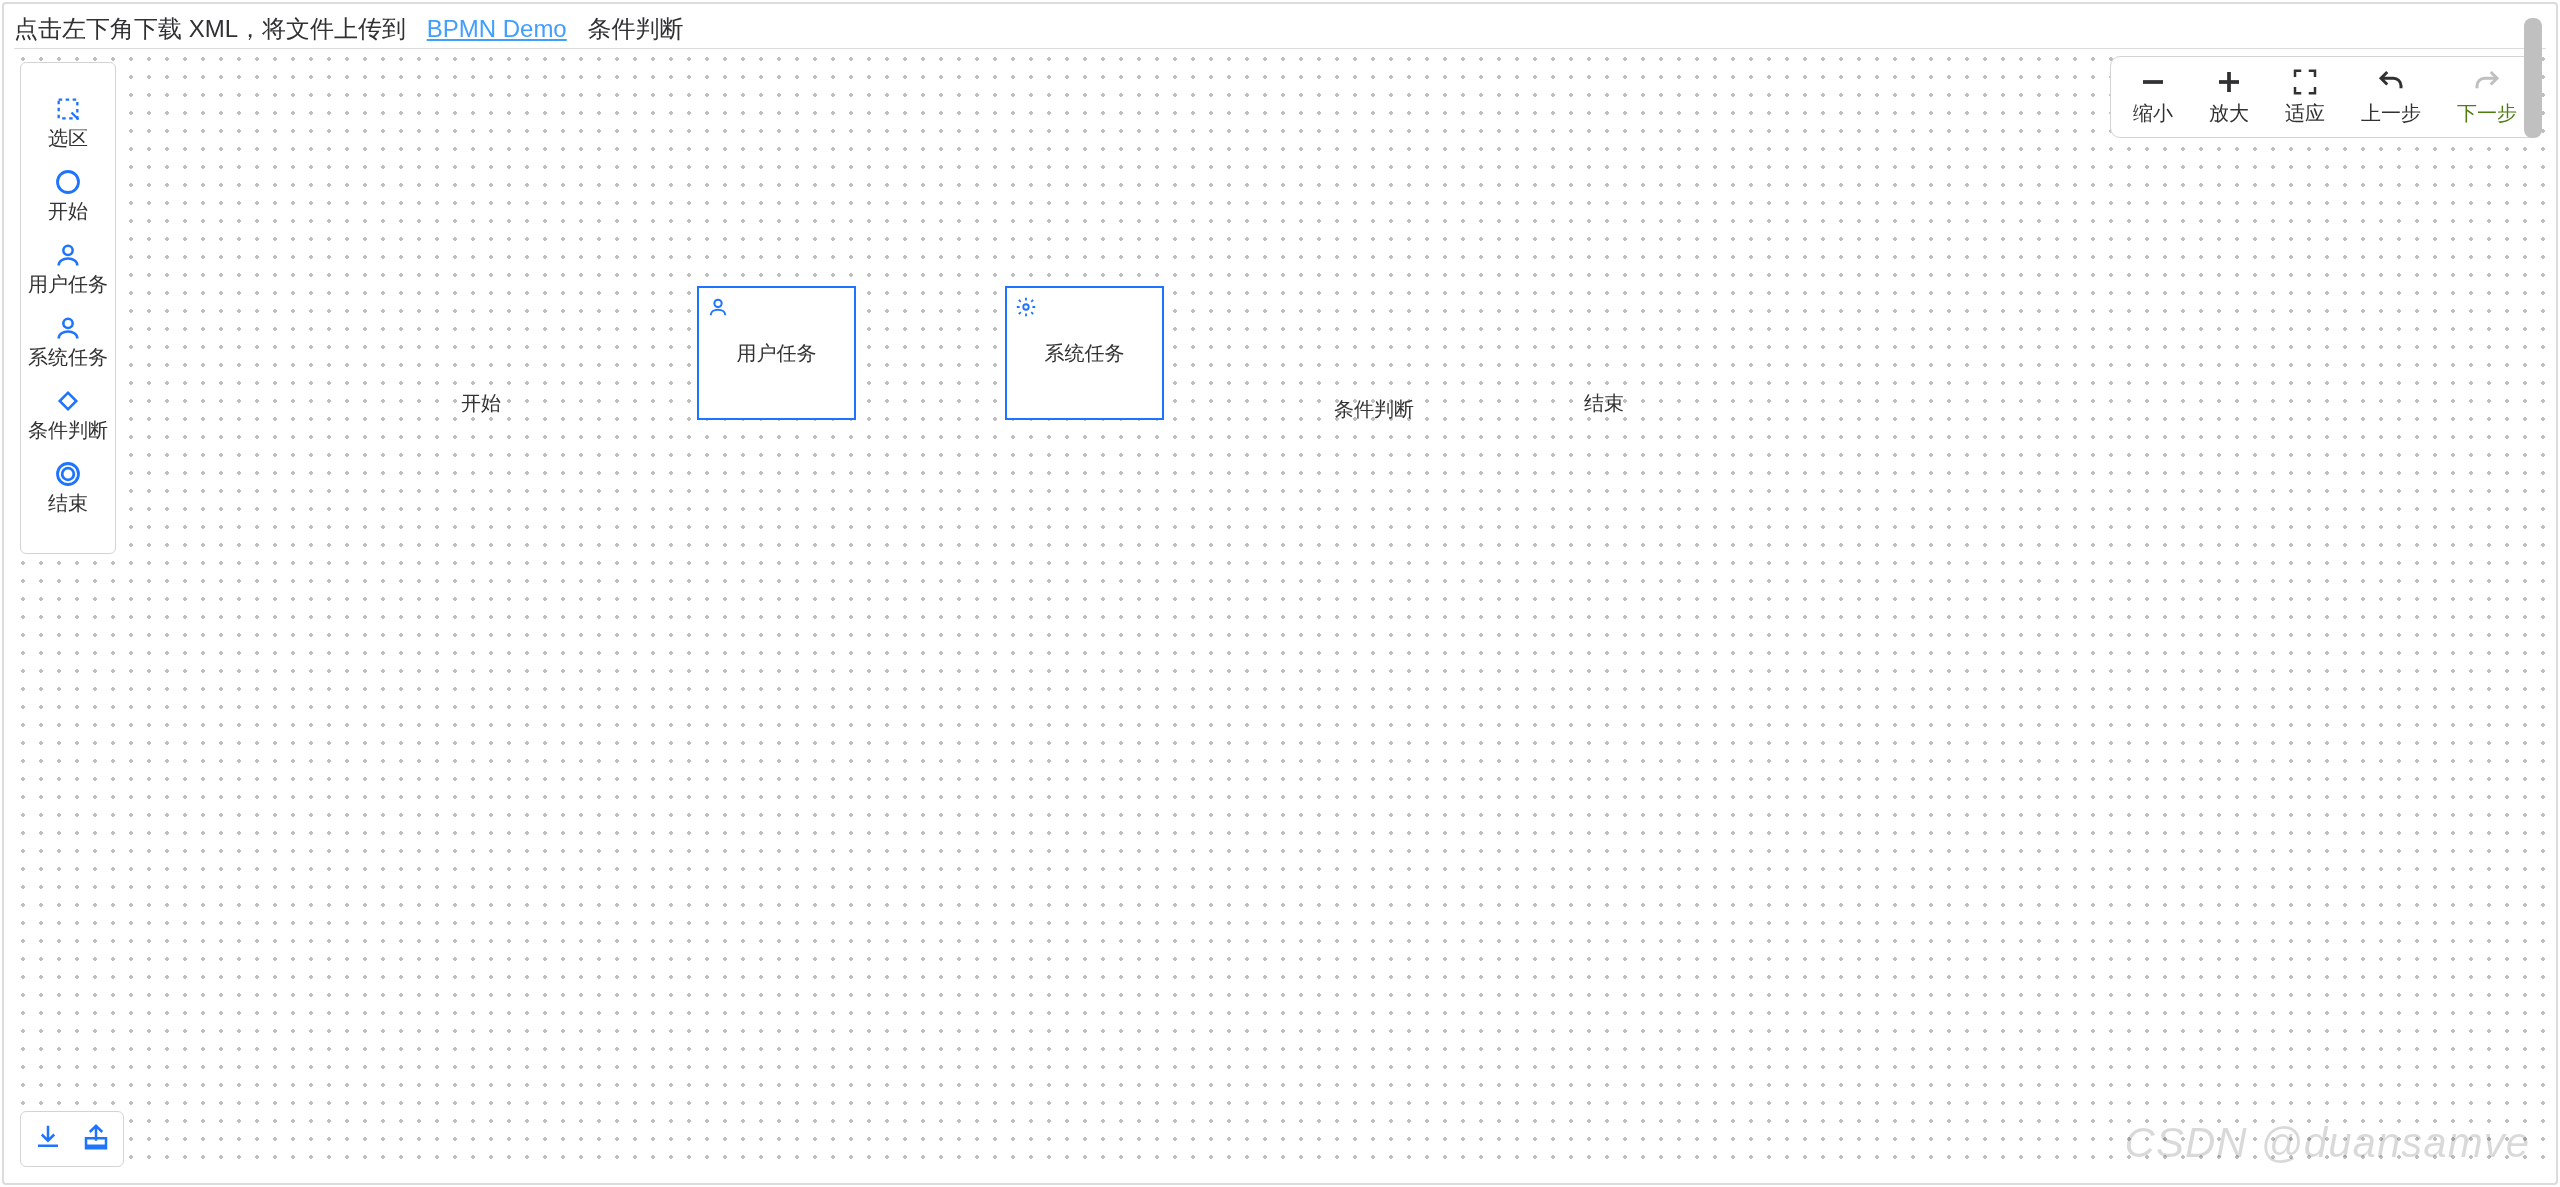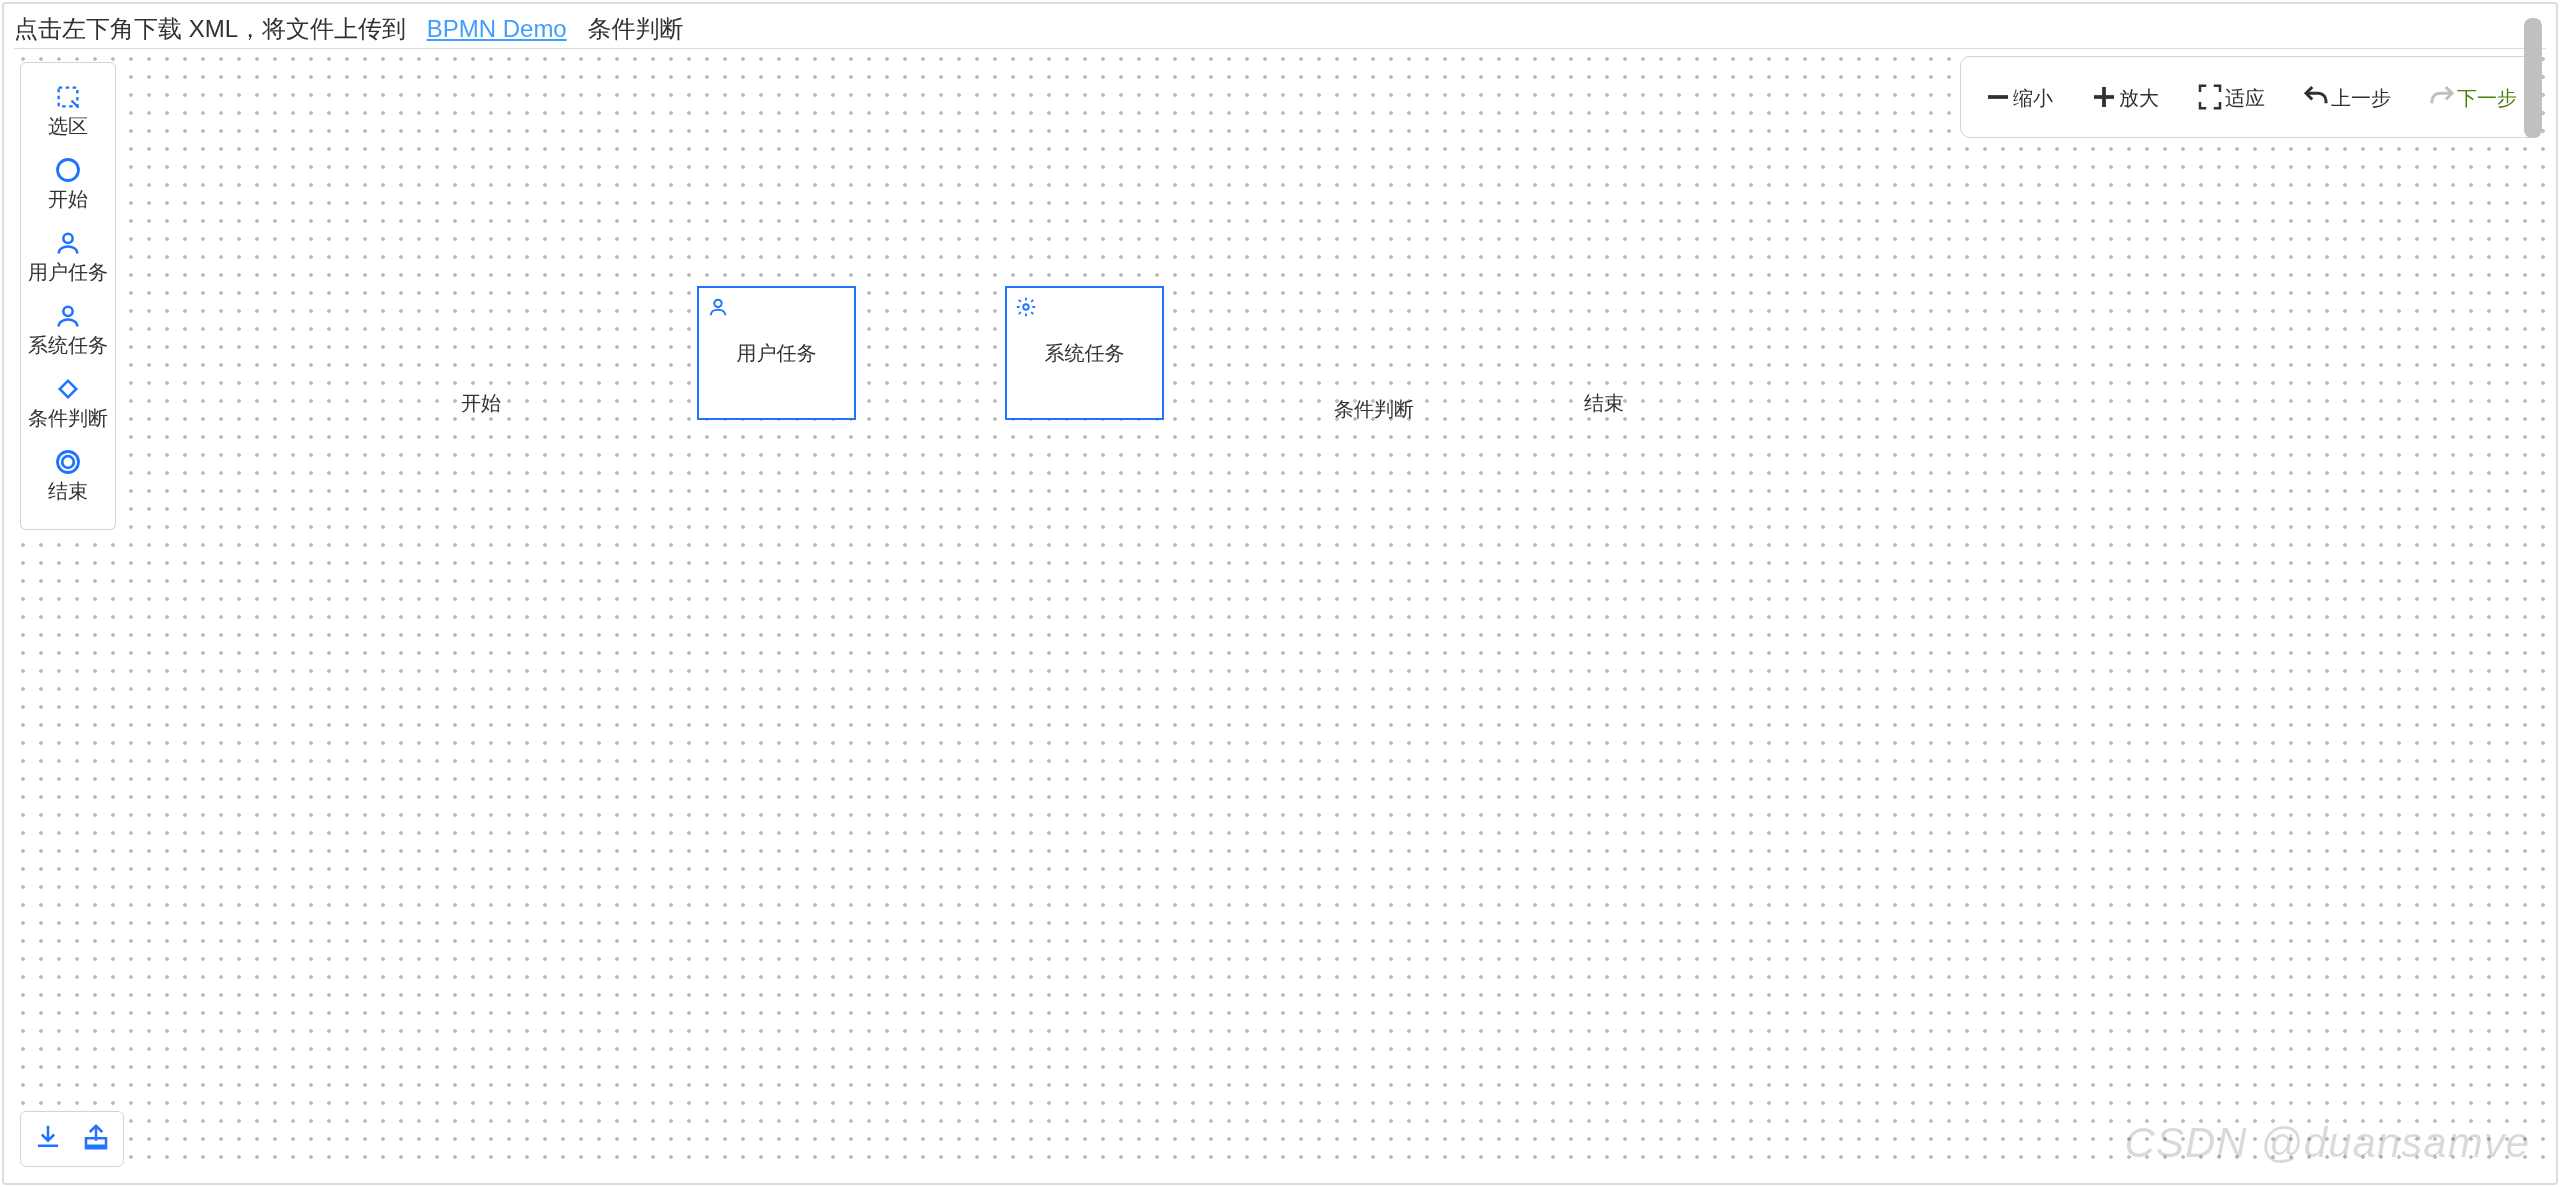--- a/index.html
+++ b/index.html
@@ -3,31 +3,31 @@
 <meta charset="utf-8">
 <style>
   html,body{margin:0;padding:0;width:2560px;height:1187px;font-family:"Microsoft YaHei",Arial,sans-serif;background:#fff;color:#333;overflow:hidden}
   .app-border{position:absolute;left:2px;top:2px;right:2px;bottom:2px;border:2px solid #dcdcdc;border-radius:4px}
   
   .header{position:absolute;left:14px;top:10px;right:14px;height:38px;font-size:24px;line-height:38px;color:#303133;border-bottom:1px solid #dcdcdc}
   .header a{color:#409eff;margin:0 14px 0 14px}
   
   .canvas-area{position:absolute;left:14px;right:14px;top:50px;bottom:14px;background-image:radial-gradient(circle,#bfbfbf 2px,transparent 2px);background-size:18px 18px;background-position:0 0}
   
-  .palette{position:absolute;left:6px;top:12px;width:94px;background:#fff;border:1px solid #d4d4d4;border-radius:6px;text-align:center;padding:14px 0}
+  .palette{position:absolute;left:6px;top:12px;width:94px;background:#fff;border:1px solid #d4d4d4;border-radius:6px;text-align:center;padding:26px 0}
   .palette .entry{padding:6px 0 10px}
   .palette .icon{color:#1f74ff;margin-bottom:2px}
   .palette .label{font-size:20px;color:#333}
   .palette svg{display:block;margin:0 auto}
   
   .bl-toolbar{position:absolute;left:6px;bottom:6px;height:54px;border:1px solid #d4d4d4;border-radius:6px;background:#fff;display:flex;align-items:center;padding:0 12px;gap:18px}
   .bl-toolbar svg{color:#1f74ff}
   
   .tr-toolbar{position:absolute;right:6px;top:6px;height:80px;border:1px solid #d4d4d4;border-radius:10px;background:#fff;display:flex;align-items:center;padding:0 22px;gap:36px}
-  .tr-item{display:flex;flex-direction:row;align-items:center;justify-content:center;color:#303133}
+  .tr-item{display:flex;flex-direction:column;align-items:center;justify-content:center;color:#303133}
   .tr-item.disabled{color:#4d7c0f}
   .tr-item .zl{font-size:20px;margin-top:3px}
   .node-rect{position:absolute;border:2px solid #1f74ff;background:#fff;display:flex;align-items:center;justify-content:center;font-size:20px;color:#333}
   .node-label{position:absolute;font-size:20px;color:#333;text-align:center}
   .svglayer{position:absolute;inset:0}
   .scrollbar{position:absolute;right:14px;top:10px;bottom:10px;width:26px}
   .scrollbar .thumb{position:absolute;left:4px;right:4px;top:8px;height:120px;background:#c0c0c0;border-radius:8px}
   
   .watermark{position:absolute;right:30px;bottom:20px;font-size:42px;color:rgba(0,0,0,0.15);font-style:italic;letter-spacing:1px;pointer-events:none}
 </style>

